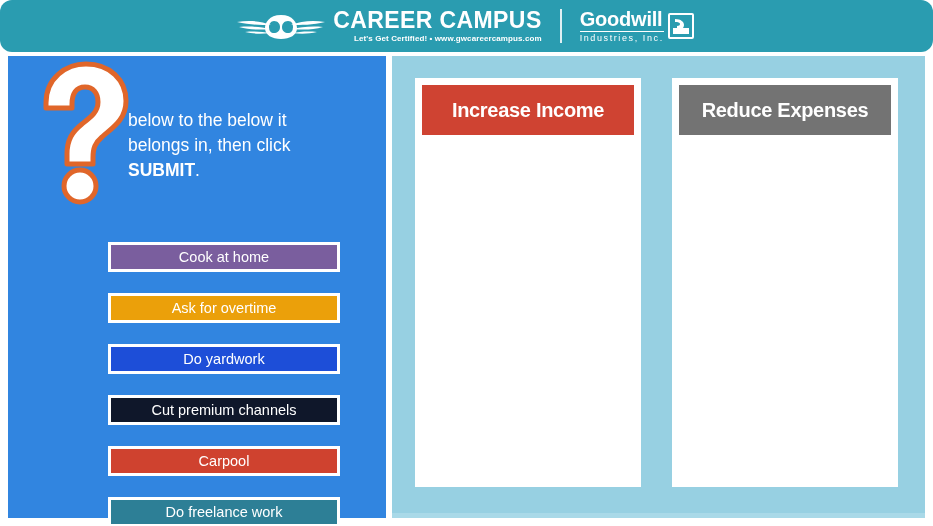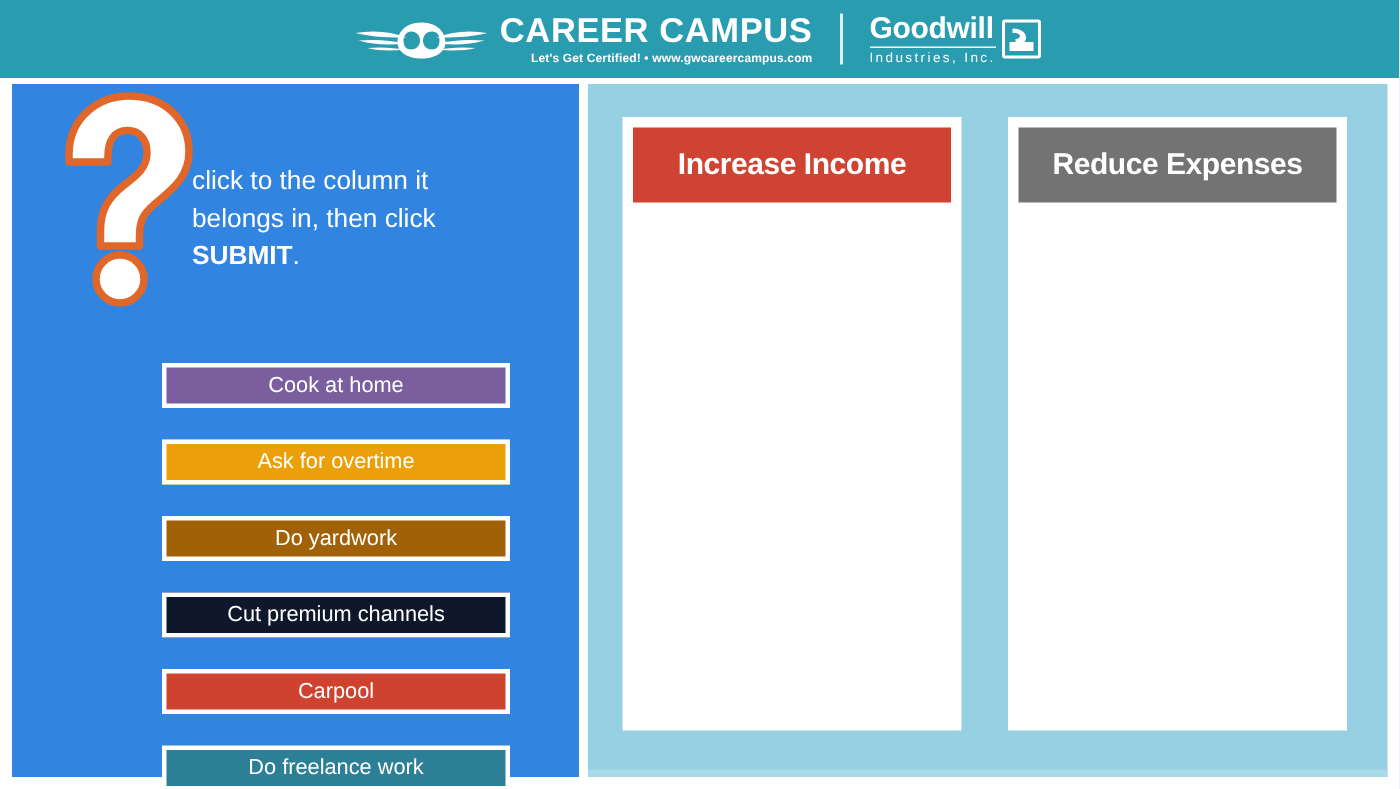--- a/index.html
+++ b/index.html
@@ -201,21 +201,21 @@
     left: 7px; right: 7px;
     top: 63px; bottom: 7px;
     background: #ffffff;
   }
 </style>
 </head>
 <body>
 
 <div id="stage">
 
-  <div id="brandbar" style="background: rgb(42, 156, 176);">
+  <div id="brandbar" style="background: rgb(42, 156, 176); border-radius: 12px;">
     <div class="brand-inner">
 
       <div class="cc-logo">
         <span>
           <svg class="owl-wings" width="92" height="30" viewBox="0 0 92 30" aria-hidden="true">
             <g fill="#ffffff">
               <path d="M2 11 C14 9, 26 10, 36 14 C26 14, 14 14, 2 11 Z"></path>
               <path d="M4 16 C16 15, 26 16, 35 18 C25 19, 14 19, 4 16 Z"></path>
               <path d="M10 21 C20 20, 28 21, 35 22 C27 23, 18 23, 10 21 Z"></path>
               <path d="M90 11 C78 9, 66 10, 56 14 C66 14, 78 14, 90 11 Z"></path>
@@ -262,33 +262,33 @@
                  C106 62, 92 70, 82 79 C75 85, 73 90, 73 100
                  L73 106 L47 106 L47 96 C47 82, 52 74, 62 66
                  C71 59, 78 54, 78 44 C78 35, 73 29, 65 29
                  C56 29, 52 36, 52 46 L52 50 L26 50 Z" fill="#ffffff" stroke="#e0662a" stroke-width="5" stroke-linejoin="round"></path>
         <circle cx="60" cy="128" r="16" fill="#ffffff" stroke="#e0662a" stroke-width="5"></circle>
       </svg>
     </span>
 
     <div id="instructions">
       <br>
-      <span>click to the column it</span><br>
+      <span>below to the below it</span><br>
       <span>belongs in, then click</span><br>
       <span class="strong">SUBMIT</span><span>.</span>
     </div>
 
     <div id="statement-list">
       <div class="statement" style="background: rgb(122, 94, 158); margin-top: 36px;">
         <span>Cook at home</span>
       </div>
       <div class="statement" style="background: rgb(235, 160, 10);">
         <span>Ask for overtime</span>
       </div>
-      <div class="statement" style="background: #a16207;">
+      <div class="statement" style="background: #1d4ed8;">
         <span>Do yardwork</span>
       </div>
       <div class="statement" style="background: #0f172a;">
         <span>Cut premium channels</span>
       </div>
       <div class="statement" style="background: rgb(207, 66, 47);">
         <span>Carpool</span>
       </div>
       <div class="statement" style="background: rgb(45, 127, 150);">
         <span>Do freelance work</span>

